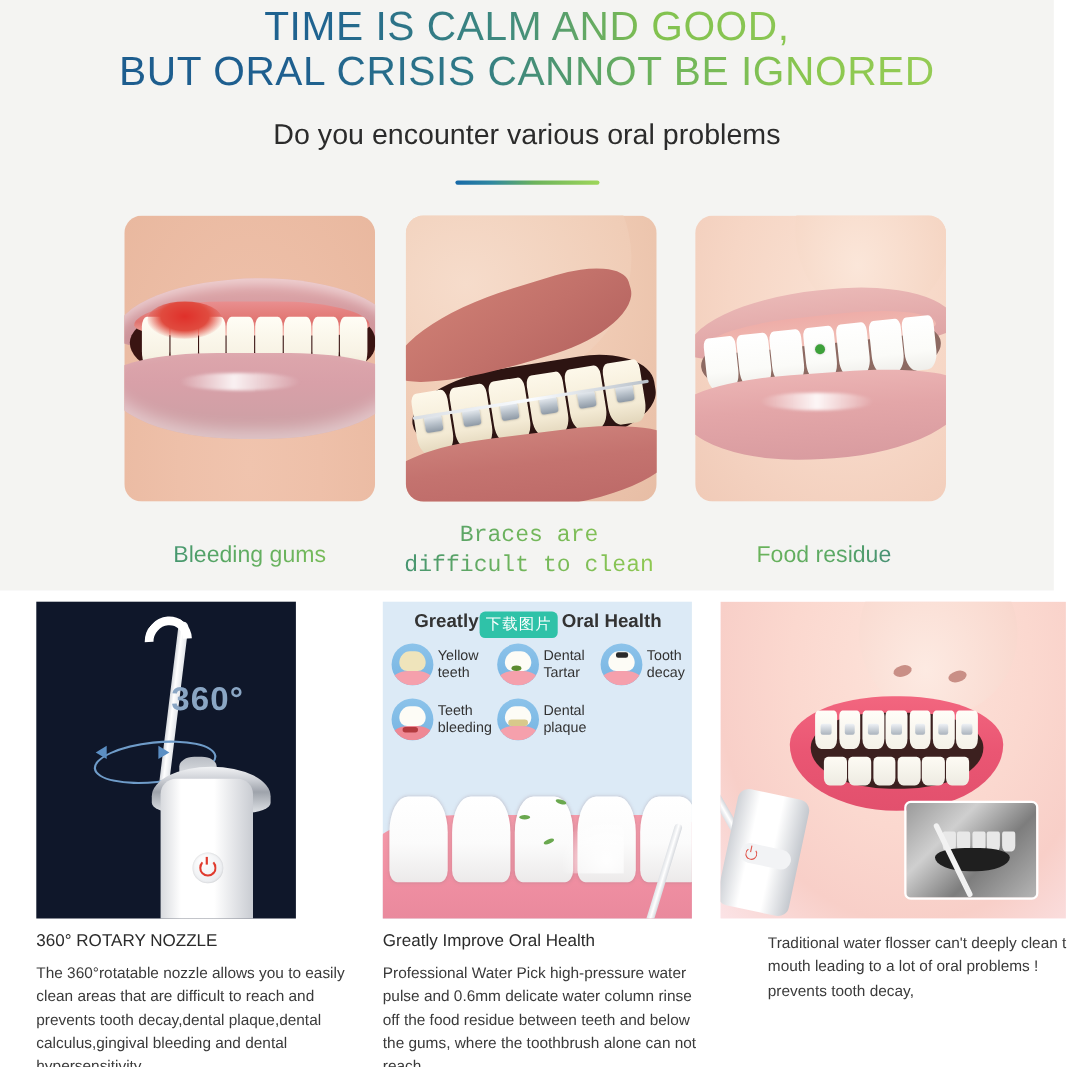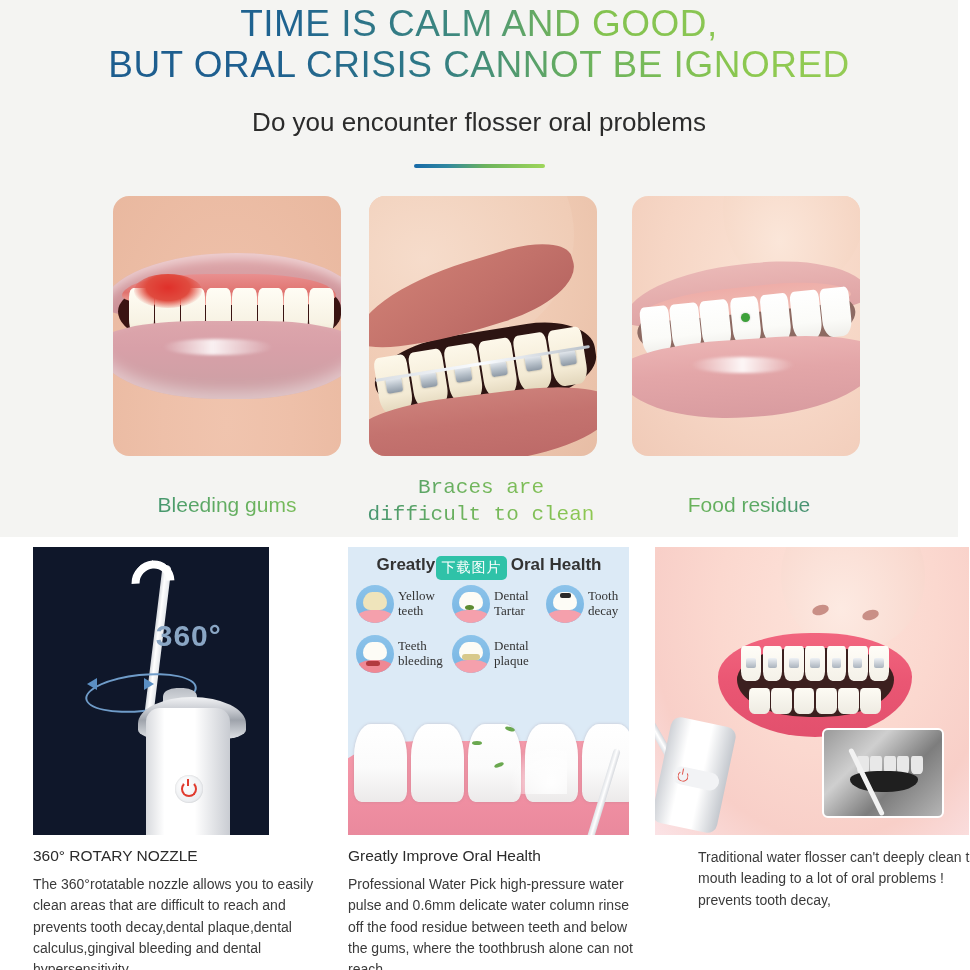--- a/index.html
+++ b/index.html
@@ -248,21 +248,21 @@
       background:#5c8b2f; border-radius:50%; }
   .ic-tooth.decay::after { content:""; position:absolute; left:7px; top:1px; width:11px; height:5px;
       background:#2a2a2a; border-radius:2px; }
   .ic-tooth.plaque::after { content:""; position:absolute; left:3px; bottom:0; width:18px; height:6px;
       background:#d8c98b; border-radius:3px; }
   .ic-gum { position:absolute; left:0; bottom:0; width:100%; height:13px;
       background:#f5a0ac; border-radius: 40% 40% 0 0 / 70% 70% 0 0; }
   .ic-gum.bleed { background:#ef8894; }
   .ic-gum.bleed::after { content:""; position:absolute; left:10px; top:1px; width:14px; height:5px;
       background:#b33a3f; border-radius:3px; }
-  .icon-label { font-size:13px; color:#333; line-height:1.12;font-family:Liberation Serif, serif; }
+  .icon-label { font-size:13px; color:#333; line-height:1.12; }
   .mouth-illust { position:absolute; left:0; bottom:0; width:100%; height:48%; }
   .gum-big { position:absolute; left:-4%; bottom:-6%; width:112%; height:74%;
       background: linear-gradient(180deg,#f59bab 0%, #f08fa2 55%, #e8889c 100%);
       border-radius: 26% 20% 0 0 / 34% 26% 0 0; }
   .molars { position:absolute; left:2%; bottom:24%; width:100%; height:56%; display:flex; align-items:flex-end; gap:4px; }
   .molars i { flex:1; height:100%;
       background: linear-gradient(180deg,#ffffff 0%, #fbfbfb 55%, #eceaea 100%);
       border-radius: 32% 32% 14% 14% / 42% 42% 14% 14%;
       box-shadow: 0 0 3px rgba(150,120,130,.35); }
   .spray { position:absolute; right:22%; bottom:30%; width:56px; height:52px;
@@ -323,21 +323,21 @@
   #txt-mid   { left:348px; top:310px; width:292px; }
   #txt-right { left:664px; top:310px; width:300px;margin-left:34px; }
 </style>
 </head>
 <body>
 
 <div id="hero">
 
   <div id="title1" class="title-line">TIME IS CALM AND GOOD,</div>
   <div id="title2" class="title-line">BUT ORAL CRISIS CANNOT BE IGNORED</div>
-  <div id="subtitle">Do you encounter flosser oral problems</div>
+  <div id="subtitle">Do you encounter various oral problems</div>
   <div id="divider"></div>
 
   <div id="card-1" class="problem-card">
     <div class="photo">
       <div class="skin-1"></div>
       <div class="lip-up-1"></div>
       <div class="mouth-1"></div>
       <div class="gum-1"></div>
       <div class="teeth-1">
           <i></i>

